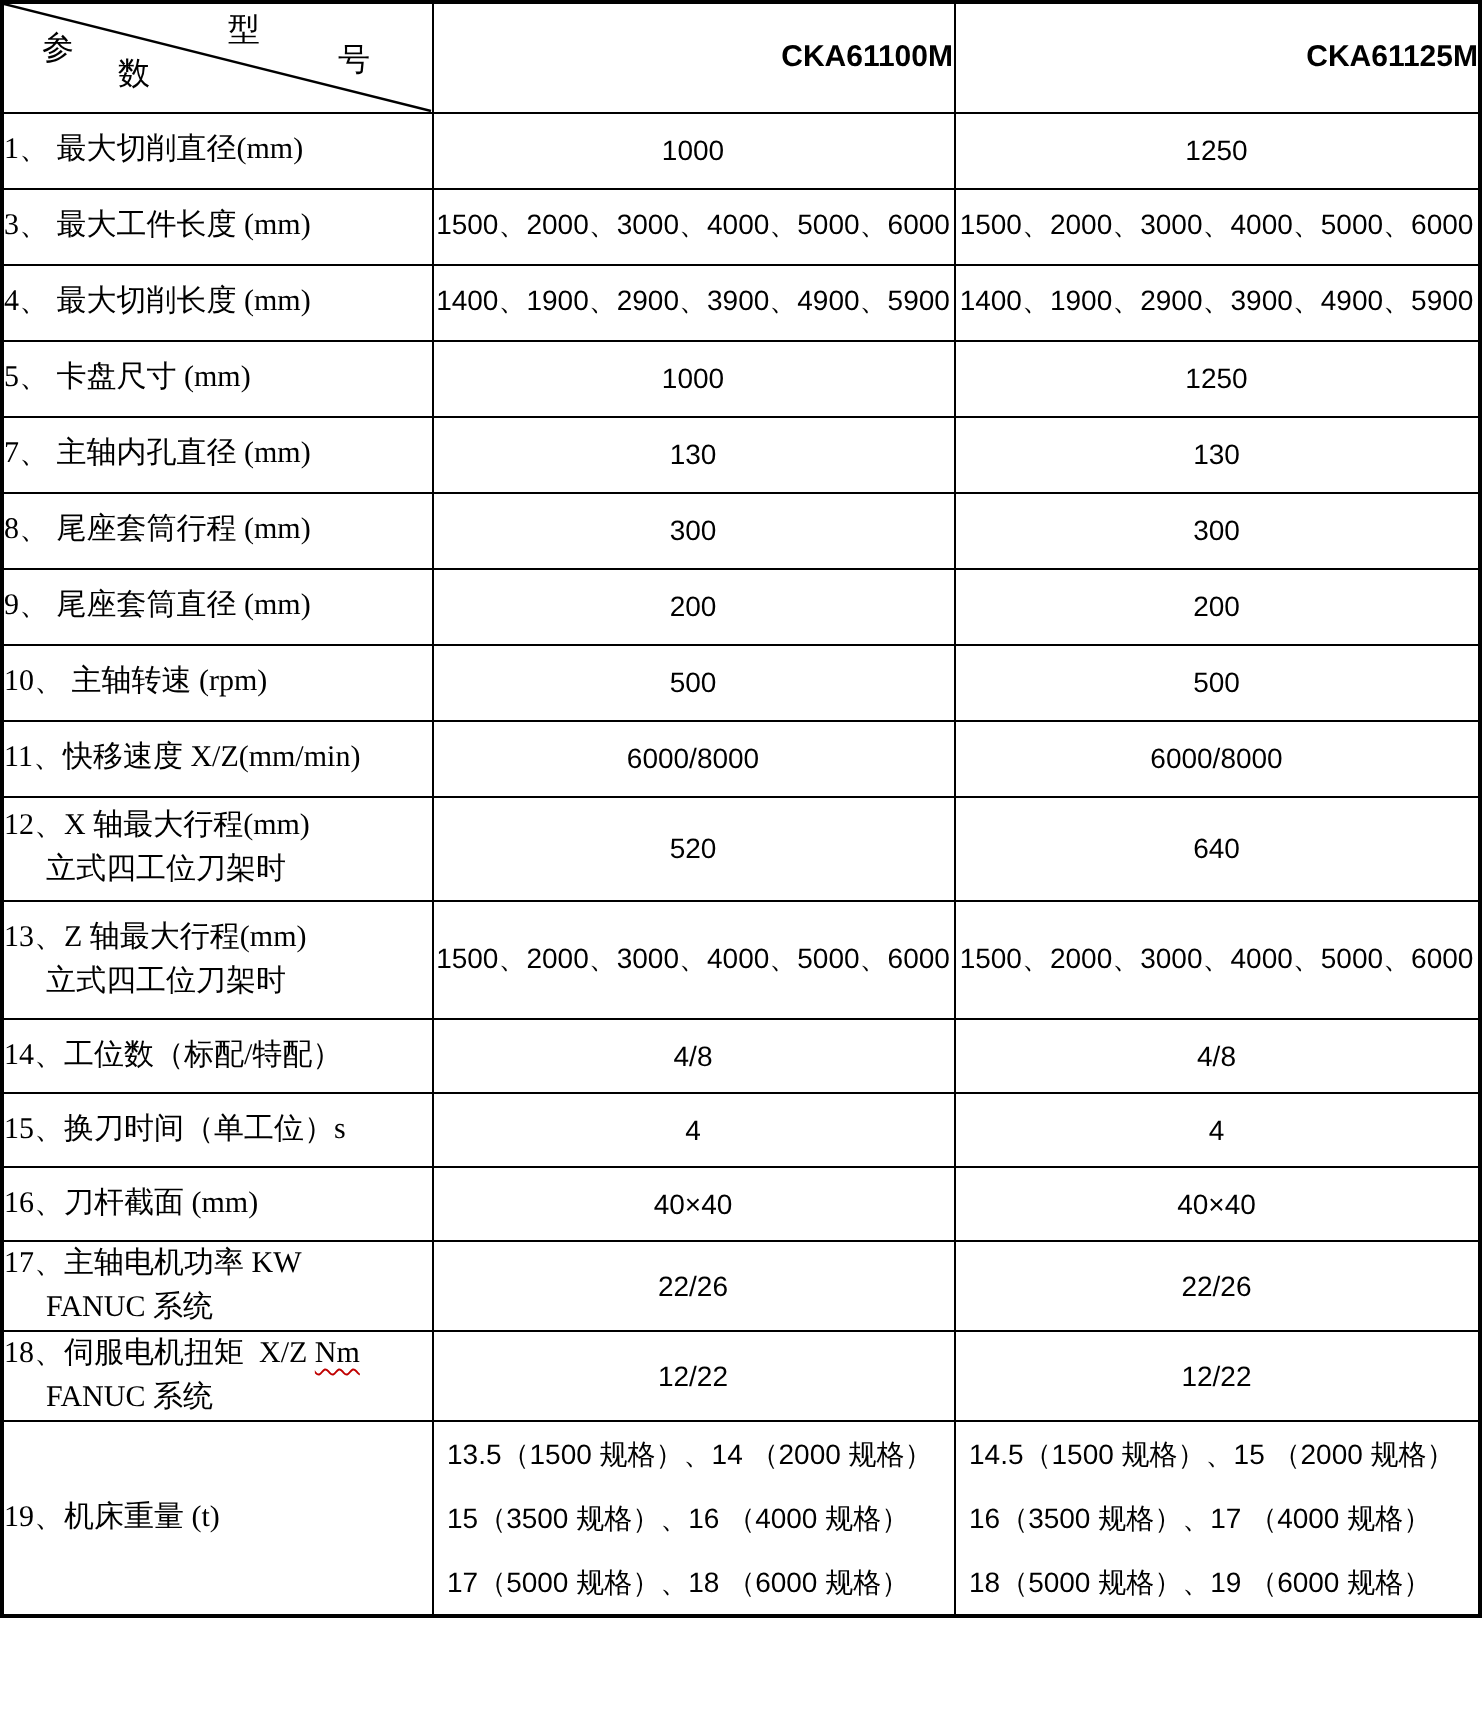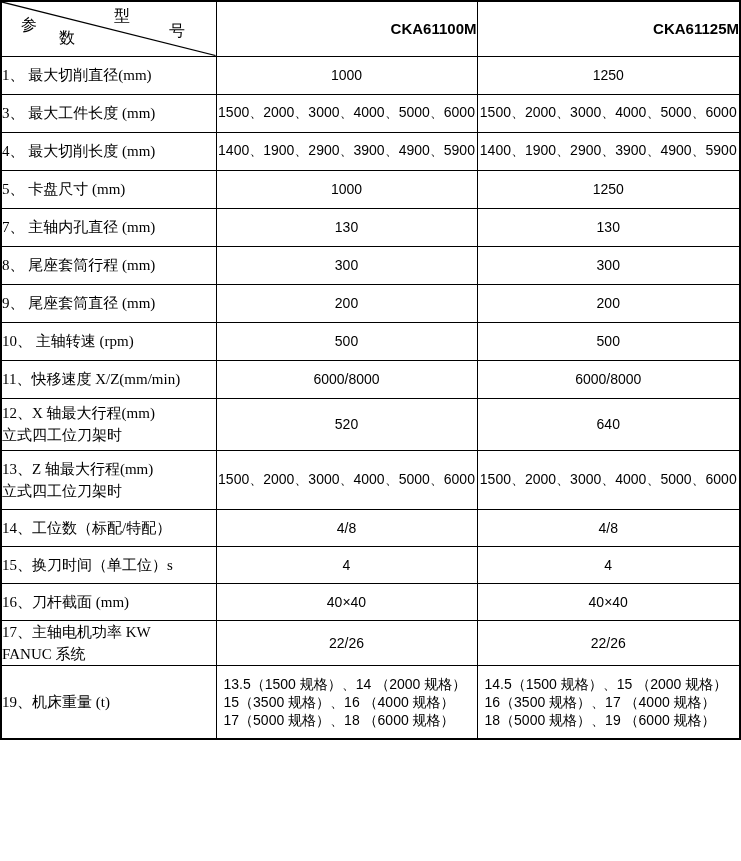--- a/index.html
+++ b/index.html
@@ -65,36 +65,36 @@
   td.label {
     font-family: "Liberation Serif", serif;
     font-size: 15px;
     line-height: 22px;
     padding-left: 12px;
     padding-right: 4px;
   }
   .lbl-line1, .lbl-line2 {
     white-space: pre-wrap;
   }
-  .lbl-line2 { }
+  .lbl-line2 { padding-left: 21px; }
   .lbl-line2:empty { display: none; }
 
   
   td.value {
     font-family: "Liberation Sans", sans-serif;
     font-size: 14px;
     text-align: center;
     white-space: pre;
     padding: 0 1px;
     margin-left: 24px;
   }
   td.value.left {
     text-align: left;
     padding-left: 7px;
-    line-height: 18px;
+    line-height: 32px;
   }
 
   .squiggle {
     text-decoration: underline;
     text-decoration-style: wavy;
     text-decoration-color: #c00000;
     text-decoration-thickness: 1px;
     text-underline-offset: 3px;
   }
 
@@ -251,20 +251,28 @@
 
     <tr class="rh-t44">
       <td class="label">
         <div class="lbl-line1">17、主轴电机功率 KW</div>
         <div class="lbl-line2">FANUC 系统</div>
       </td>
       <td class="value">22/26</td>
       <td class="value">22/26</td>
     </tr>
 
+    <tr class="rh-t44">
+      <td class="label">
+        <div class="lbl-line1"><span>18、伺服电机扭矩  X/Z </span><span class="squiggle">Nm</span></div>
+        <div class="lbl-line2">FANUC 系统</div>
+      </td>
+      <td class="value">12/22</td>
+      <td class="value">12/22</td>
+    </tr>
 
     <tr class="rh-big">
       <td class="label">
             <div class="lbl-line1">19、机床重量 (t)</div>
           </td>
       <td class="value left">13.5（1500 规格）、14 （2000 规格）
 15（3500 规格）、16 （4000 规格）
 17（5000 规格）、18 （6000 规格）</td>
       <td class="value left">14.5（1500 规格）、15 （2000 规格）
 16（3500 规格）、17 （4000 规格）

